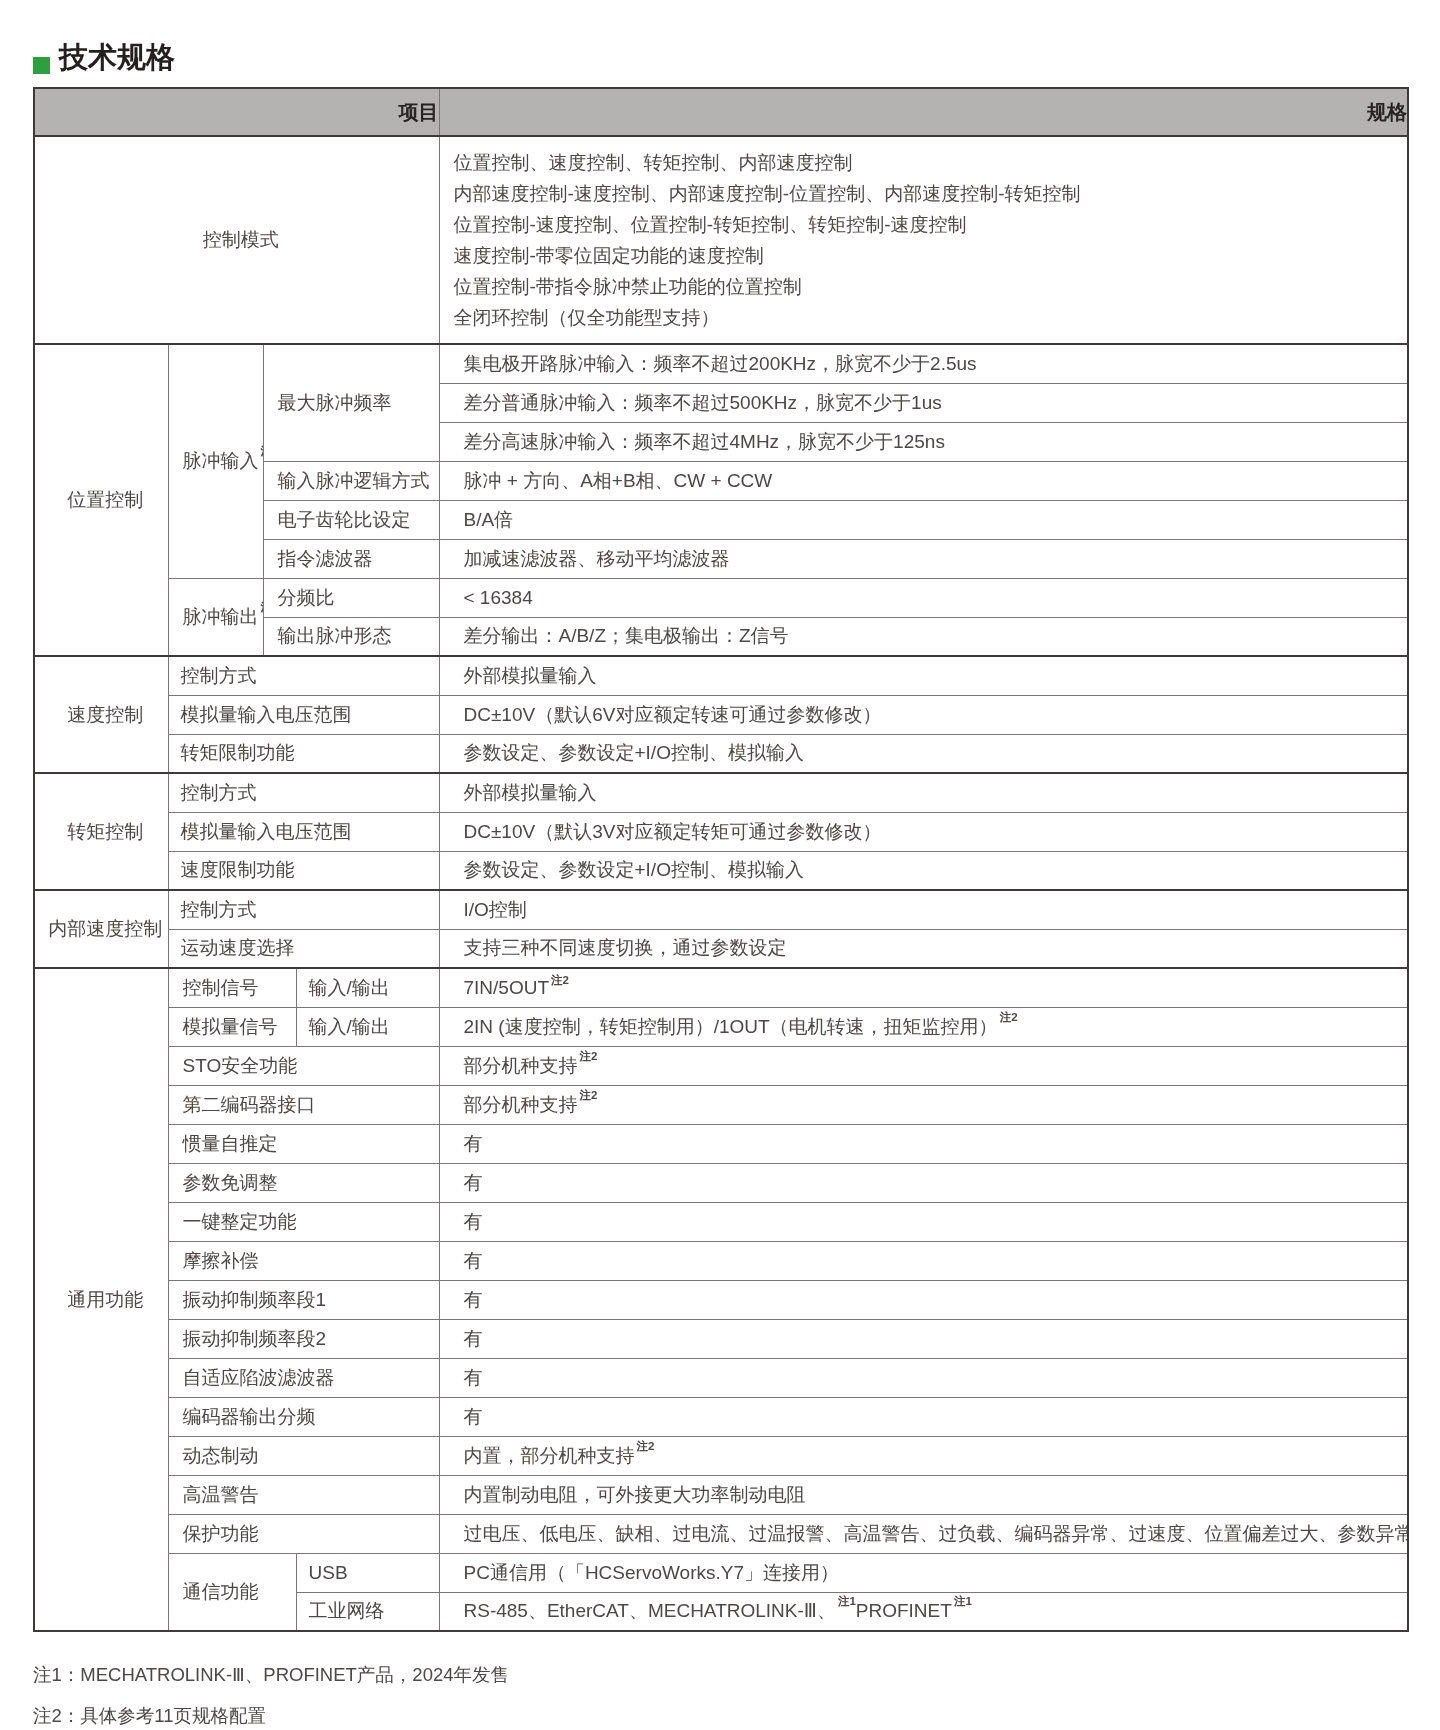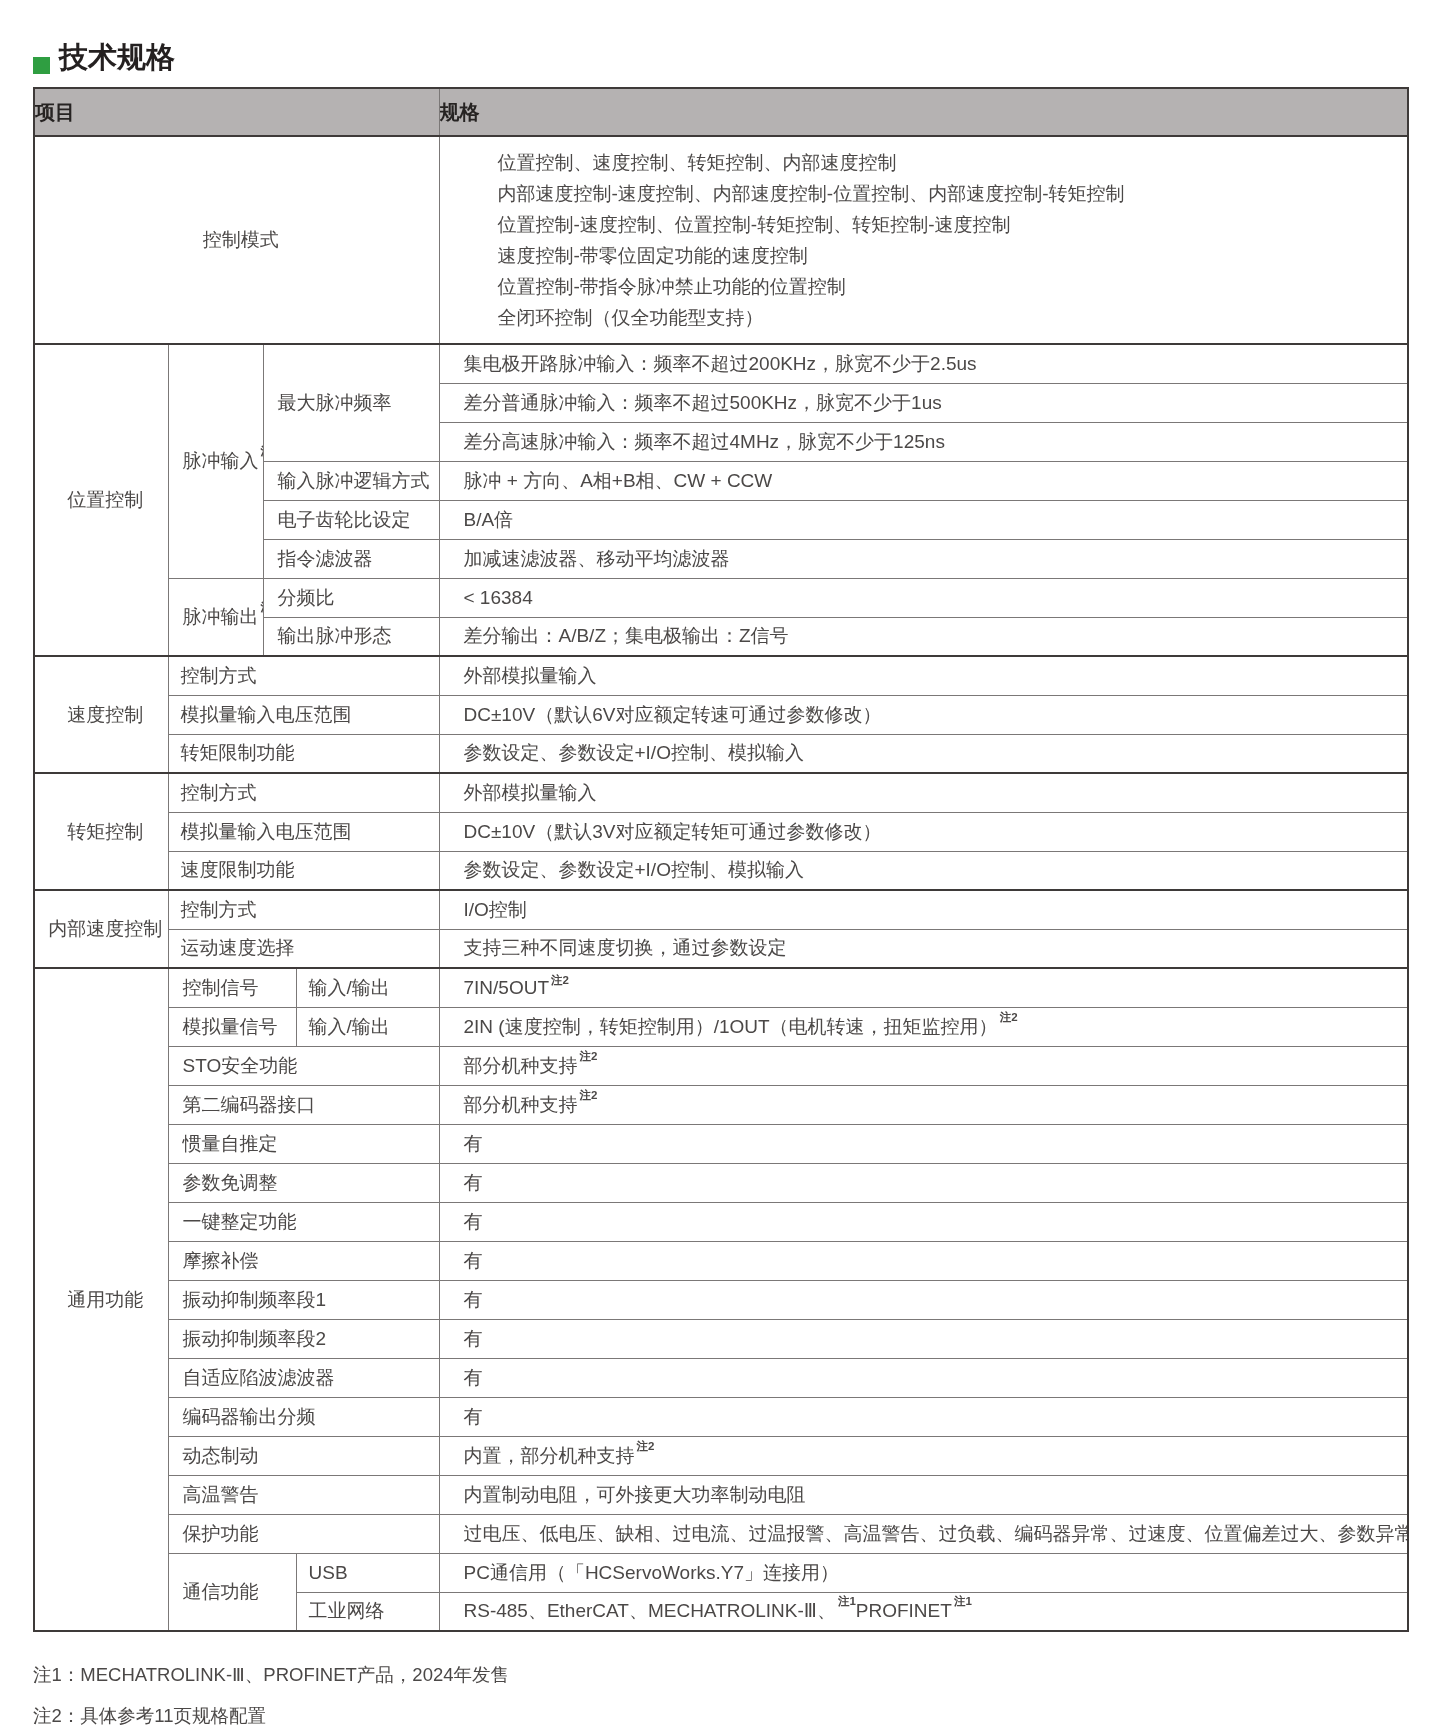--- a/index.html
+++ b/index.html
@@ -25,32 +25,32 @@
   td, th {
     border:1px solid #7b7877;
     font-size:19px; font-weight:normal;
     overflow:hidden; white-space:nowrap;
     padding:0;
   }
   th {
     background:#b5b2b2; color:#262322;
     font-weight:bold; font-size:20px; height:46px;
     border-bottom:2px solid #3e3a39;
-    text-align:left;
+    text-align:right;
   }
   tr { height:39px; }
   tr.tsec > td { border-top:2px solid #3e3a39; }
 
   td.grp  { text-align:center;padding-left:8px; }
   td.sub  { padding-left:14px; }
   td.lbl  { padding-left:12px; }
   td.spec { padding-left:24px; }
 
   td.mode-cell { padding:10px 0 10px 14px; }
-  .mode-line { line-height:31px;margin-left:44px; }
+  .mode-line { line-height:31px; }
 
   sup.note {
     font-size:11.5px; font-weight:bold;
     vertical-align:top; position:relative; top:-4px;
     margin-left:2px;
   }
 
   
   .notes { margin-top:22px; font-size:18.5px; color:#4b4847; }
   .notes div { line-height:41px; }

